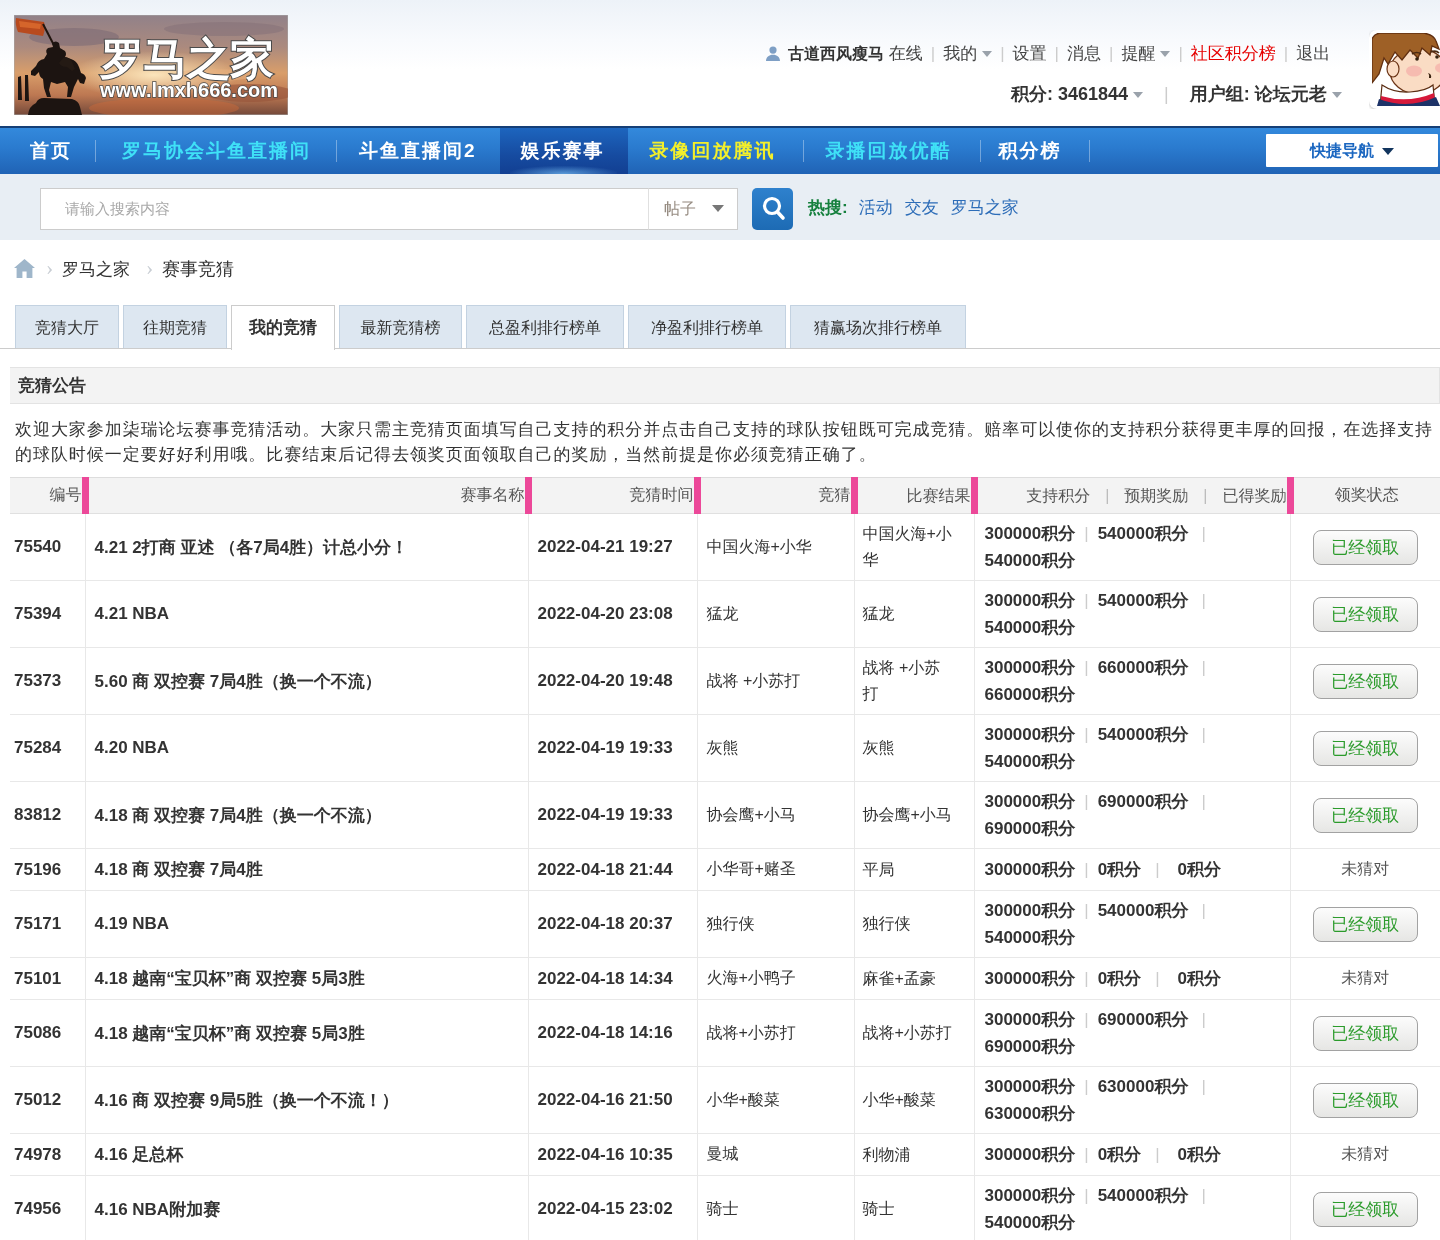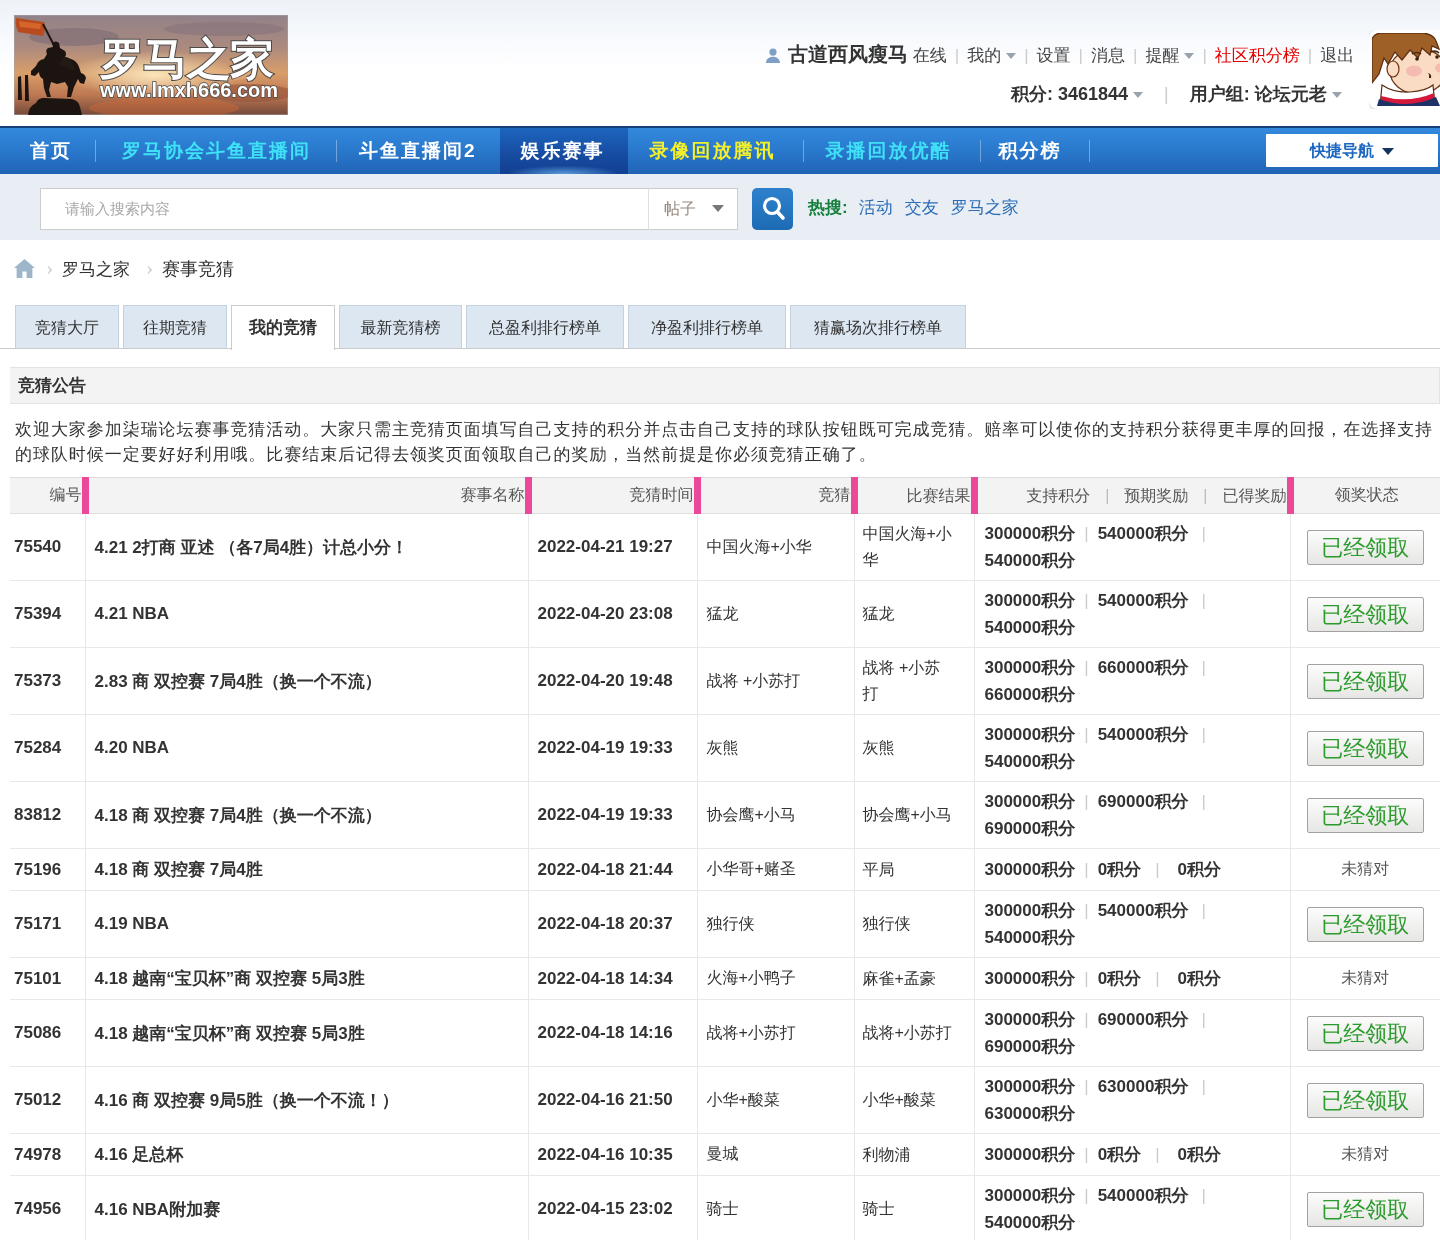--- a/index.html
+++ b/index.html
@@ -1,21 +1,21 @@
 <!DOCTYPE html>
 <html><head>
 <meta charset="utf-8">
 <style>
 *{margin:0;padding:0;box-sizing:border-box}
 html,body{width:1440px;background:#fff;font-family:"Liberation Sans",sans-serif;color:#333}
 .topbar{position:relative;height:126px;background:linear-gradient(180deg,#edf2f8 0%,#f8fafd 32%,#ffffff 55%)}
 .logo{position:absolute;left:14px;top:15px;width:274px;height:100px}
 .uline1{position:absolute;left:765px;top:44px;height:20px;line-height:20px;font-size:17px;color:#444;white-space:nowrap}
 .uline1 .sep{color:#ccc;margin:0 8px}
-.uname{font-weight:bold;color:#333;font-size:20px}
+.uname{font-weight:bold;color:#333;font-size:16px}
 .red{color:#e60000}
 .tri{display:inline-block;width:0;height:0;border-left:5.5px solid transparent;border-right:5.5px solid transparent;border-top:6.5px solid #9aa2ab;vertical-align:2px;margin-left:5px}
 .uline2{position:absolute;left:1011px;top:84px;height:20px;line-height:20px;font-size:18px;font-weight:bold;color:#333;white-space:nowrap}
 .uline2 .sep{color:#ccc;margin:0 21px;font-weight:normal}
 .avatar{position:absolute;left:1369px;top:30px;width:71px;height:79px;overflow:hidden}
 .avbox{width:78px;height:79px;border-radius:8px;background:#fff;box-shadow:0 1px 3px rgba(0,0,0,.25);padding:3px}
 
 .nav{position:relative;height:48px;background:linear-gradient(180deg,#3389dc 0%,#2a7ace 45%,#2063b5 100%);border-top:2px solid #153f77;white-space:nowrap}
 .nav .it{display:inline-block;height:46px;line-height:46px;font-size:19px;letter-spacing:2px;font-weight:bold;color:#fff;vertical-align:top}
 .nav .vsep{display:inline-block;width:1px;height:22px;background:rgba(255,255,255,.35);vertical-align:top;margin-top:12px}
@@ -60,21 +60,21 @@
 .cbet{width:157px;padding-left:9px}
 .cres{width:120px;padding-left:8px;line-height:26px}
 .cpts{width:316px;padding-left:10px;font-weight:bold;line-height:27px;font-size:17px}
 .cst{width:150px;text-align:center}
 th.cid,th.cname,th.ctime,th.cpts{font-weight:normal;font-size:16px}
 .pp{color:#ccc;font-weight:normal;margin:0 9px}
 .pp2{color:#ccc;font-weight:normal;margin-left:13px}
 .pq{color:#ccc;font-weight:normal;margin:0 9px}
 .pq2{color:#ccc;font-weight:normal;margin:0 18px 0 14px}
 .ph{color:#bbb;margin:0 15px}
-.btn{display:inline-block;width:117px;height:35px;line-height:33px;border:1px solid #a2a2a2;border-radius:2px;background:linear-gradient(180deg,#fcfcfc,#e6e6e4);color:#2b9b2b;font-size:22px;text-align:center}
+.btn{display:inline-block;width:105px;height:35px;line-height:33px;border:1px solid #a2a2a2;border-radius:8px;background:linear-gradient(180deg,#fcfcfc,#e6e6e4);color:#2b9b2b;font-size:17px;text-align:center}
 .miss{color:#555}
 .h67{height:67px}.h42{height:42px}
 </style>
 </head>
 <body>
 <div class="topbar">
   <svg class="logo" viewBox="0 0 274 100">
     <defs>
       <linearGradient id="sky" x1="0" y1="0" x2="0" y2="1">
         <stop offset="0" stop-color="#918189"></stop>
@@ -176,21 +176,21 @@
         <td class="cid">75394</td>
         <td class="cname">4.21 NBA</td>
         <td class="ctime">2022-04-20 23:08</td>
         <td class="cbet">猛龙</td>
         <td class="cres">猛龙</td>
         <td class="cpts">300000积分<span class="pp">|</span>540000积分<span class="pp2">|</span><br>540000积分</td>
         <td class="cst"><span class="btn">已经领取</span></td>
       </tr>
 <tr class="h67">
         <td class="cid">75373</td>
-        <td class="cname">2.83 商 双控赛 7局4胜（换一个不流）</td>
+        <td class="cname">5.60 商 双控赛 7局4胜（换一个不流）</td>
         <td class="ctime">2022-04-20 19:48</td>
         <td class="cbet">战将 +小苏打</td>
         <td class="cres">战将 +小苏<br>打</td>
         <td class="cpts">300000积分<span class="pp">|</span>660000积分<span class="pp2">|</span><br>660000积分</td>
         <td class="cst"><span class="btn">已经领取</span></td>
       </tr>
 <tr class="h67">
         <td class="cid">75284</td>
         <td class="cname">4.20 NBA</td>
         <td class="ctime">2022-04-19 19:33</td>

